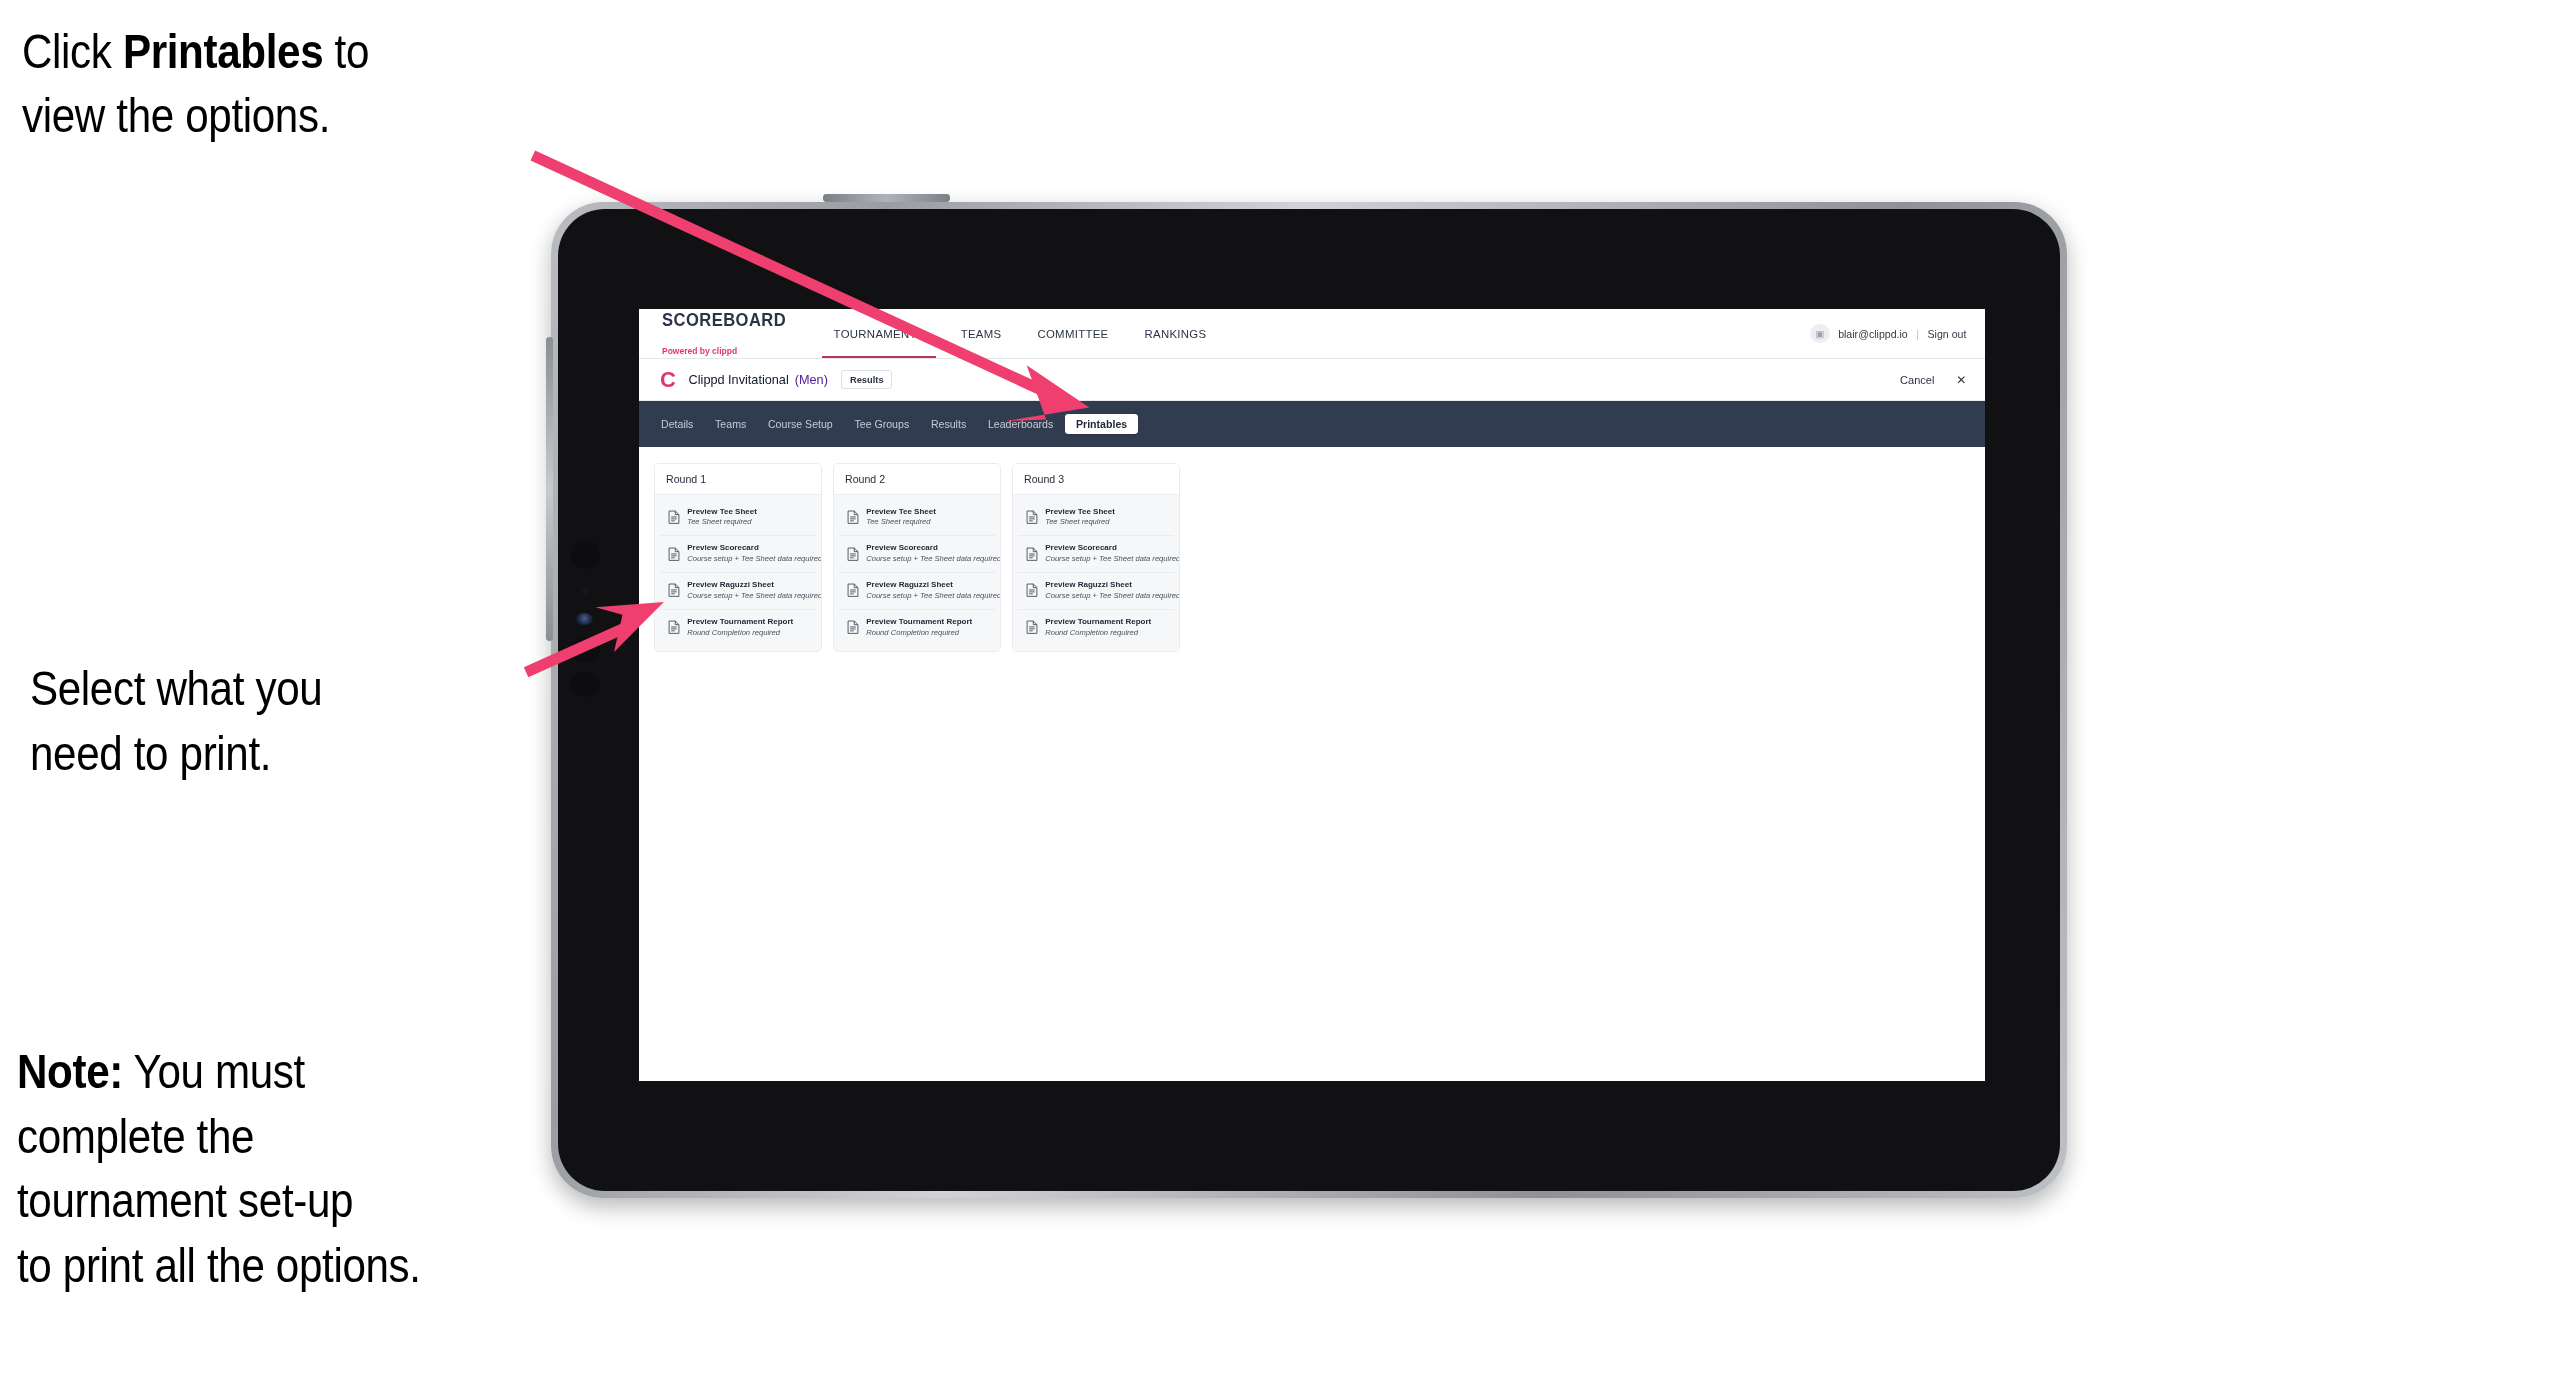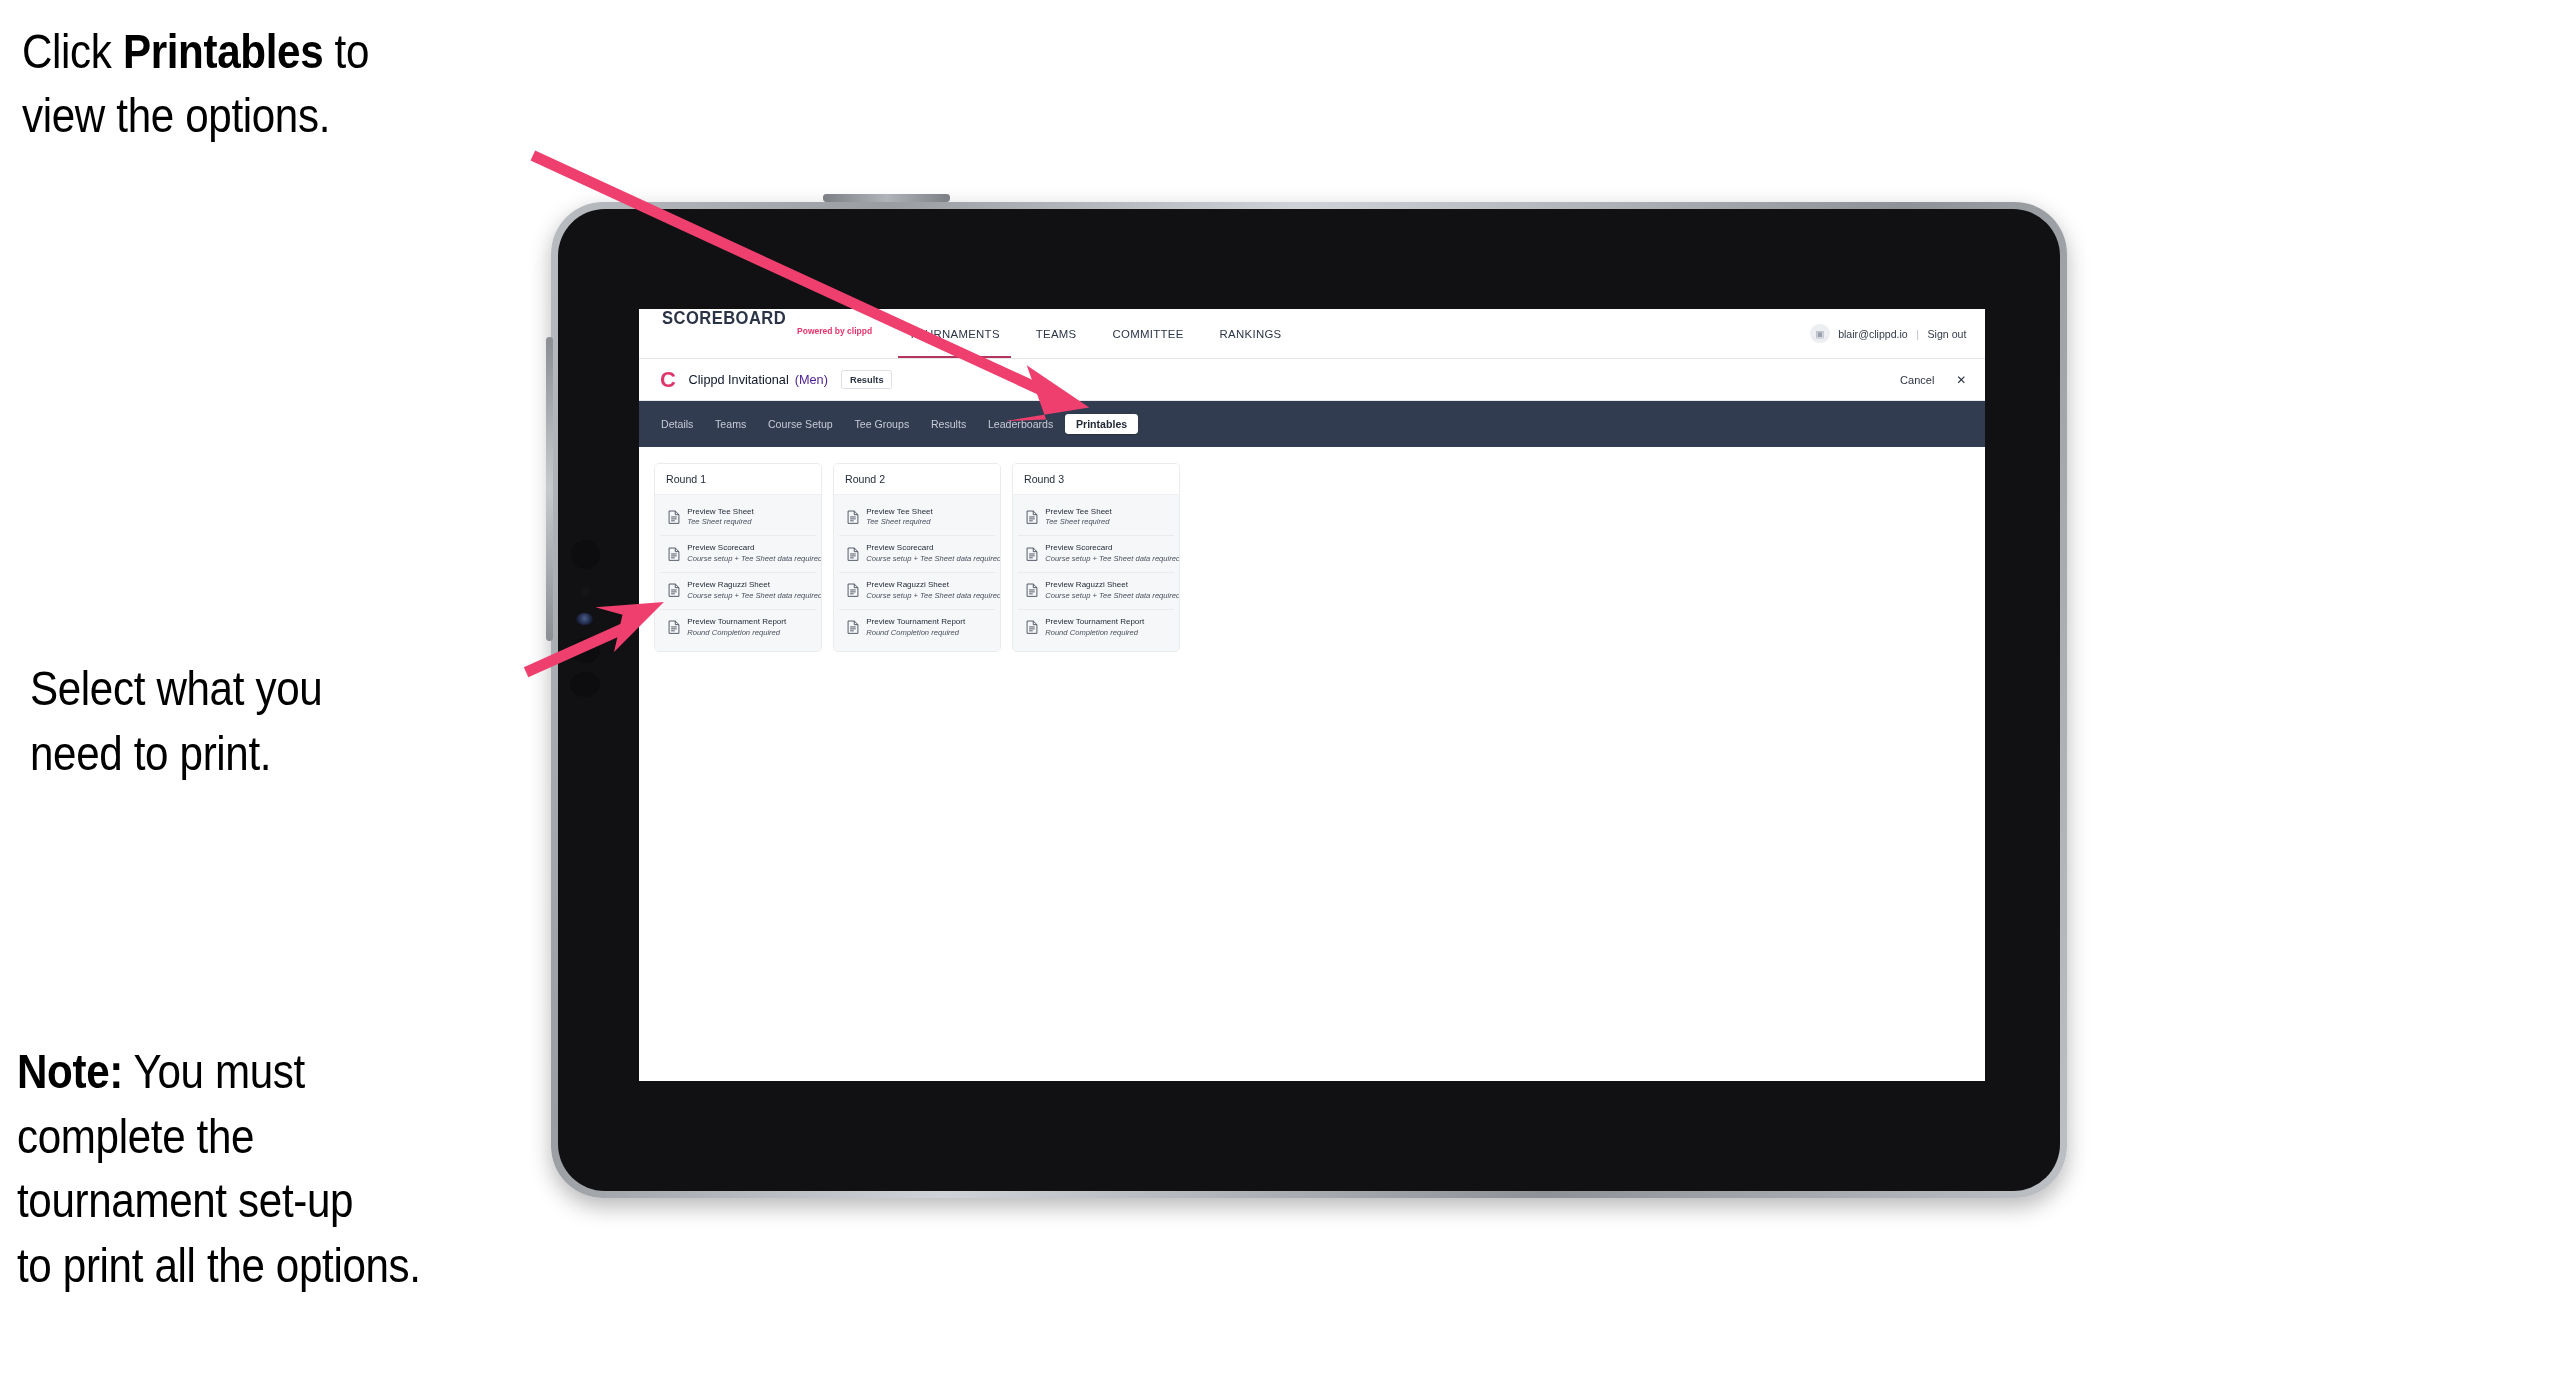--- a/index.html
+++ b/index.html
@@ -83,21 +83,21 @@
 
   
   #topnav {
     height: 49px;
     display: flex; align-items: stretch;
     border-bottom: 0.8px solid #e4e6ea;
     background: #fff;
     position: relative;
   }
   .logo-wrap {
-    display:flex; justify-content:center;
+    display:flex; flex-direction:column; justify-content:center;
     padding: 0 18.6px 0 23px;
   }
   .logo-main {
     font-family: "Liberation Sans Narrow","Liberation Sans", sans-serif;
     font-weight: 700; font-size: 18px; letter-spacing: 0.5px;
     color:#2b3446; line-height:1;
     transform: scaleX(0.92); transform-origin:left center;
   }
   .logo-sub {
     font-size: 8.5px; color:#4a5060; margin-top:18px; line-height:1;
@@ -197,21 +197,21 @@
     display:flex; align-items:center; gap:7.6px;
     padding: 7.6px 6.8px 7.6px 7.6px;
     background:#f6f7f9;
     border-bottom:0.8px solid #e9ebef;
     cursor:pointer;
   }
   .doc-row:last-child { border-bottom:none; }
   .doc-icon { flex:0 0 auto; width:12px; height:14.4px; color:#4a5260; }
   .doc-text { min-width:0; }
   .doc-title {
-    font-size:8px; font-weight:400; color:#222a38; line-height:1.25;
+    font-size:8px; font-weight:700; color:#222a38; line-height:1.25;
     white-space:nowrap;
   }
   .doc-sub {
     font-size:7.6px; font-style:italic; color:#49505e; line-height:1.3;
     margin-top:0.8px; white-space:nowrap;
   }
 </style>
 </head>
 <body>
 

